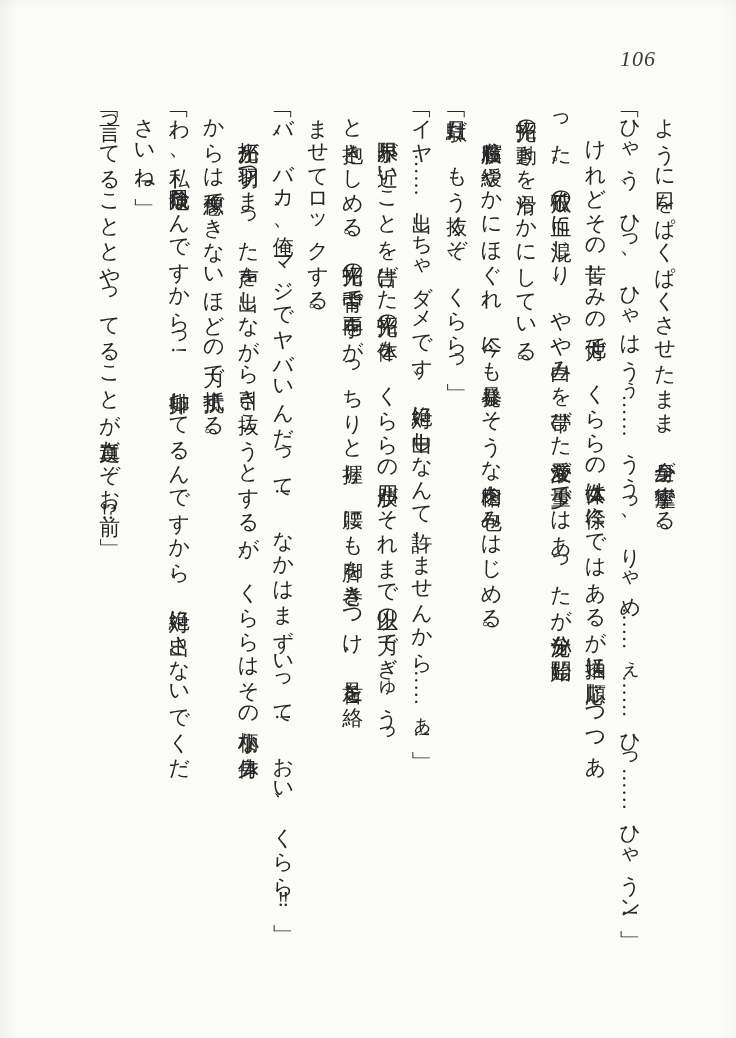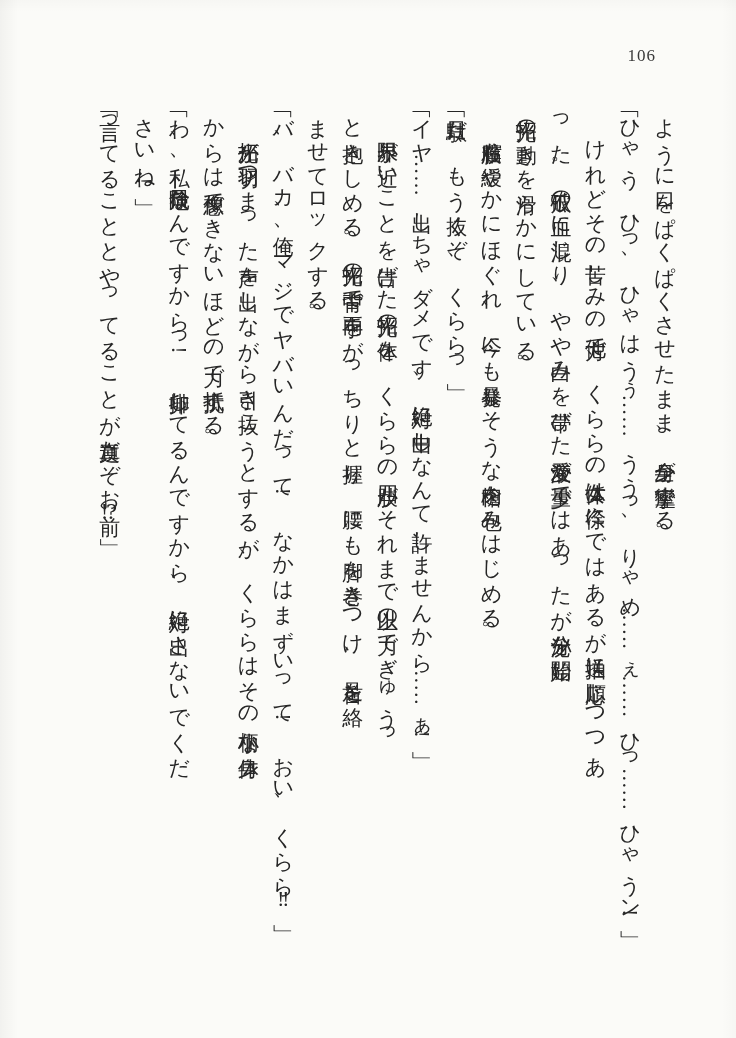--- a/index.html
+++ b/index.html
@@ -20,21 +20,22 @@
     background:
       linear-gradient(to right, rgba(0,0,0,0.04), rgba(0,0,0,0) 18px),
       linear-gradient(to left, rgba(0,0,0,0.02), rgba(0,0,0,0) 14px),
       linear-gradient(to bottom, rgba(0,0,0,0.02), rgba(0,0,0,0) 12px);
     pointer-events: none;
   }
   .page-number {
     position: absolute;
     top: 46px;
     right: 80px;
-    font-size: 17px;
+    font-size: 22px;
+    font-style: italic;
     color: #3a3a3a;
     letter-spacing: 1px;
   }
   .page-text {
     position: absolute;
     top: 104px;
     right: 54px;
     height: 866px;
     writing-mode: vertical-rl;
     text-orientation: mixed;

